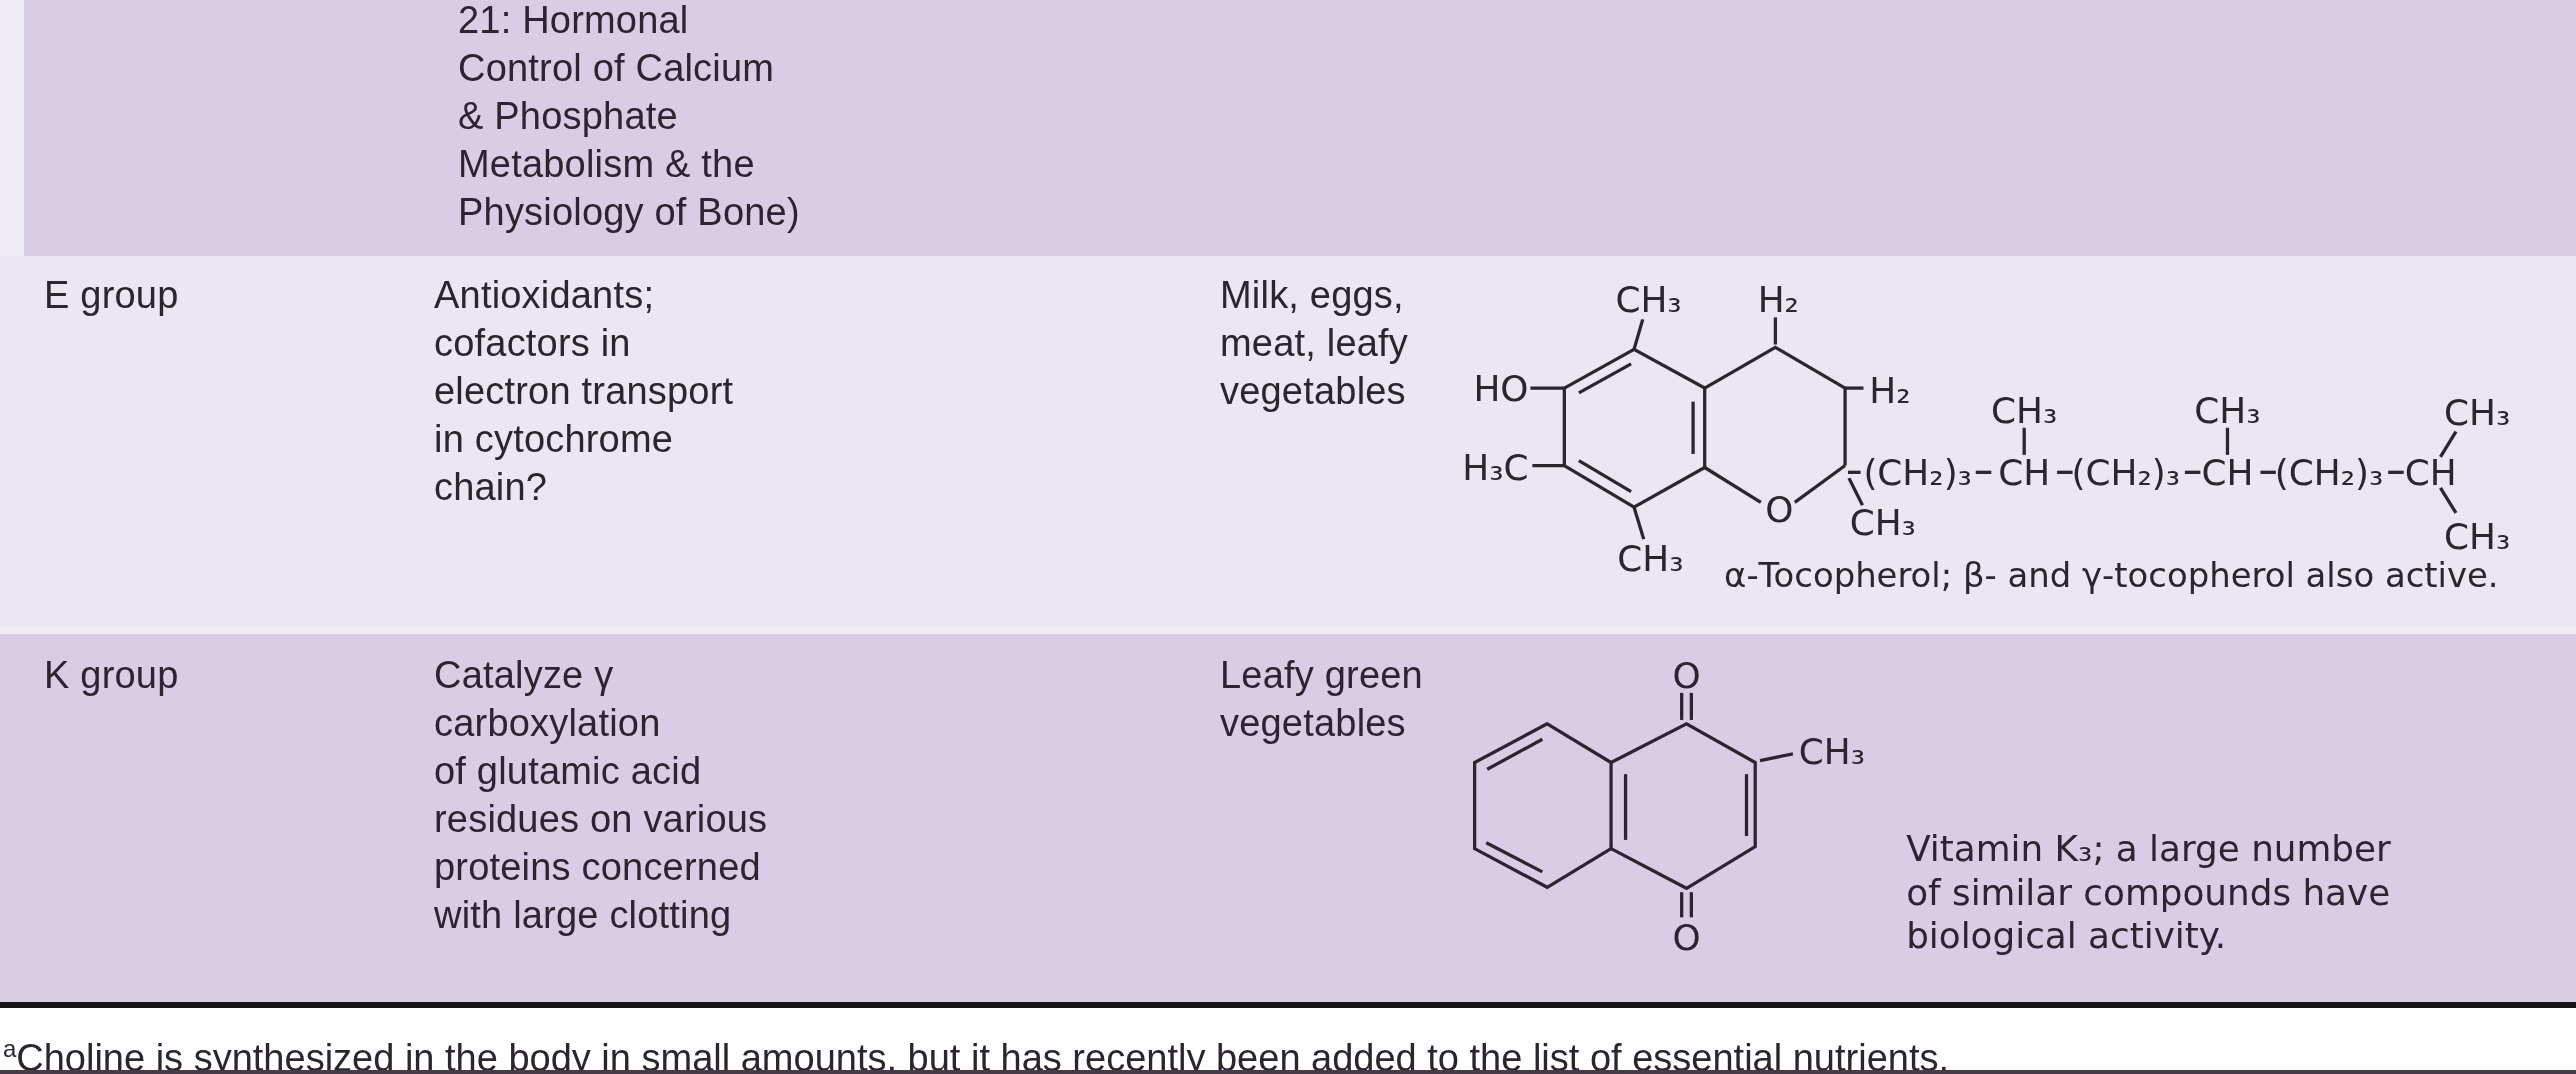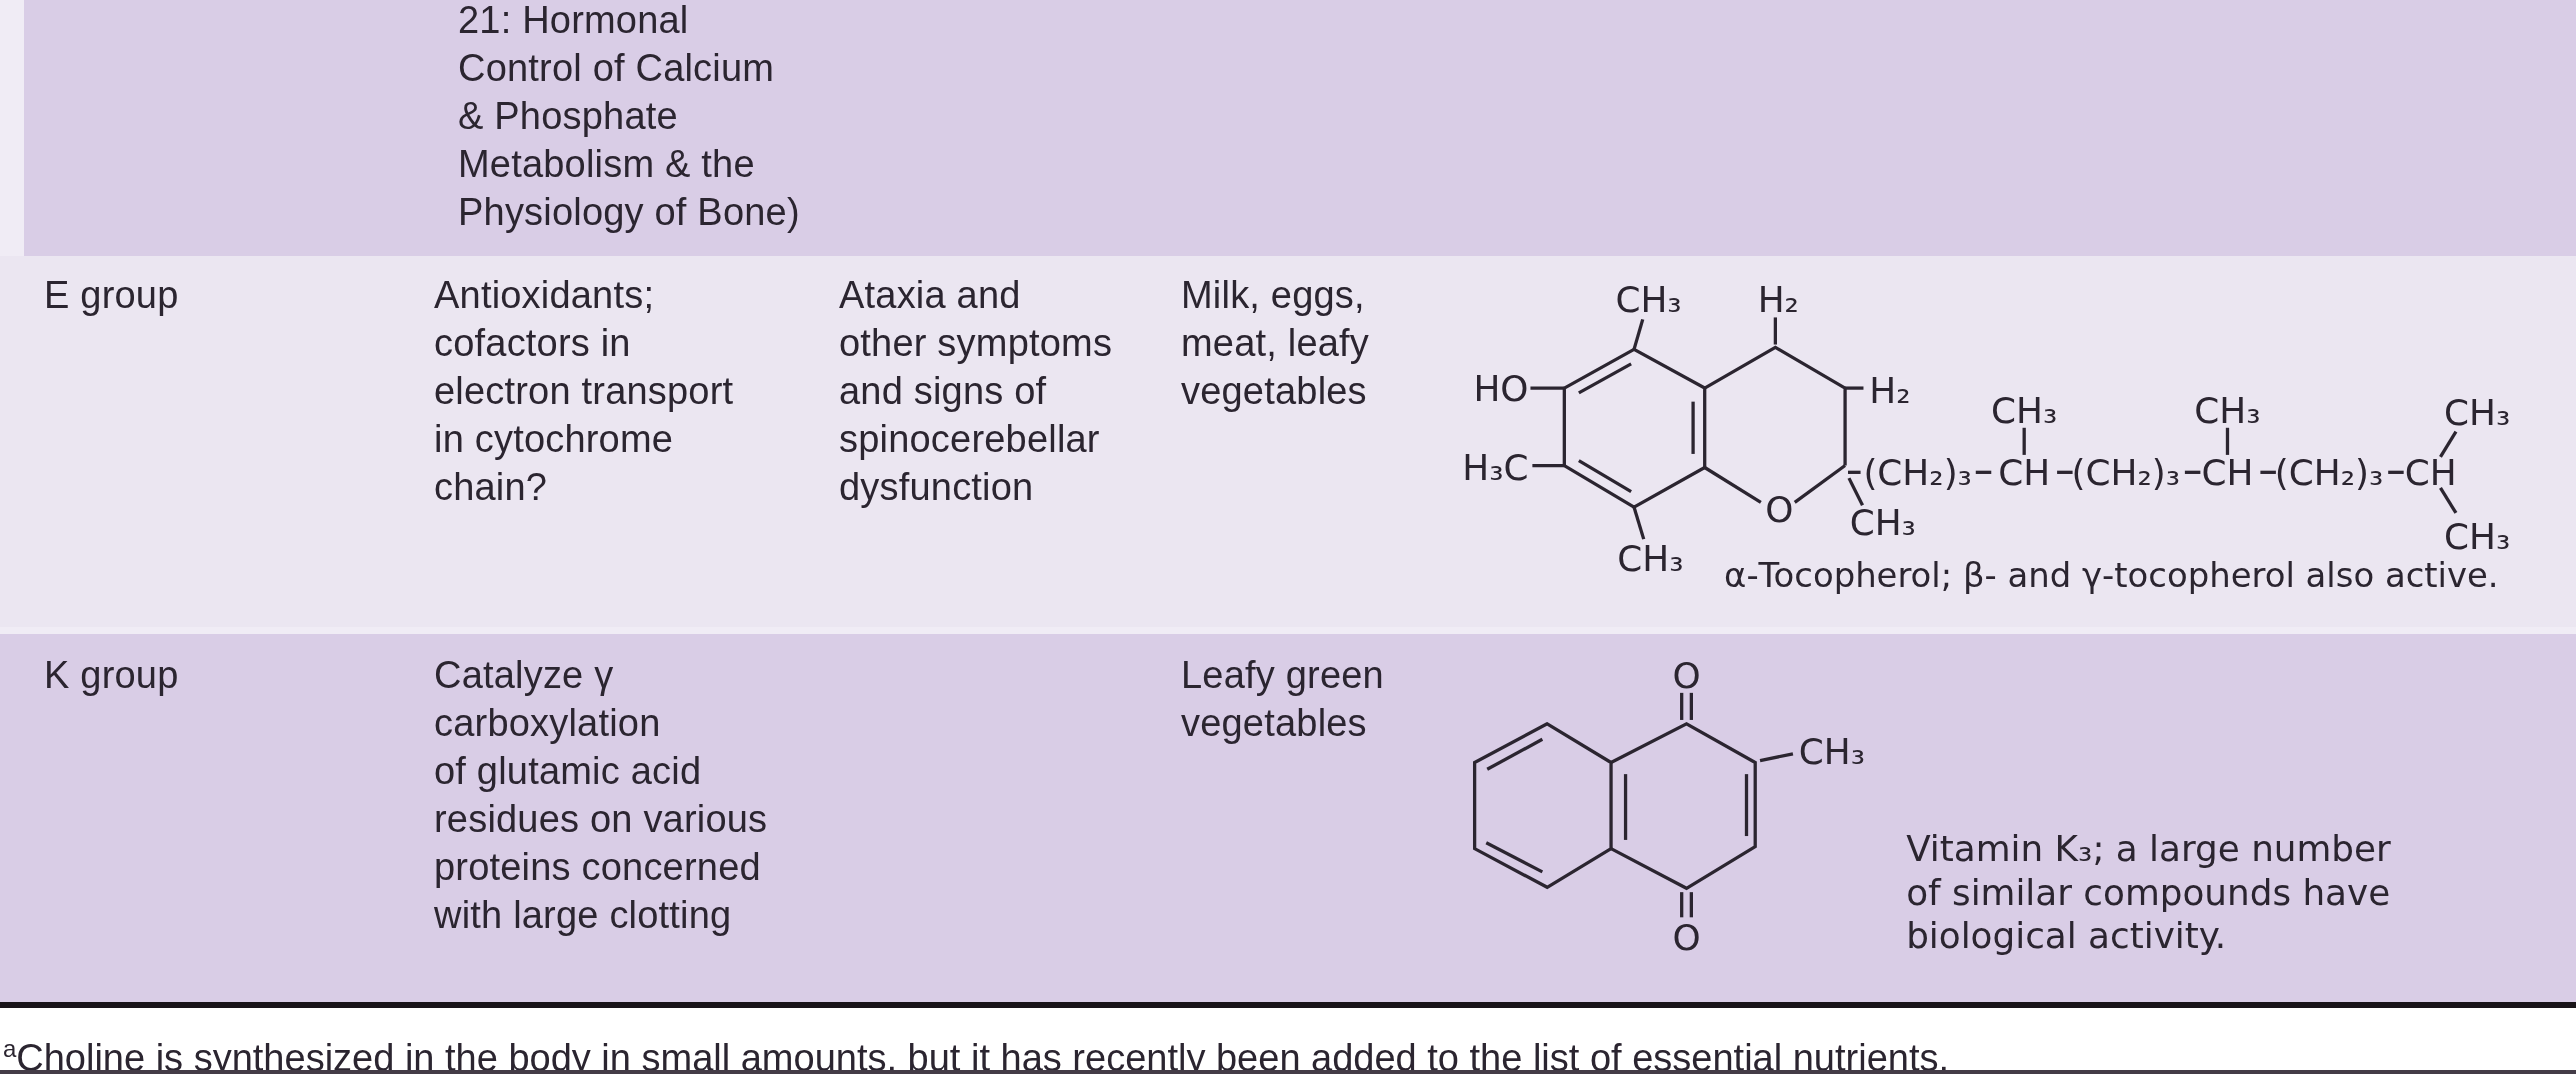--- a/index.html
+++ b/index.html
@@ -13,21 +13,21 @@
   .row-cont{top:0;height:256px;background:var(--row-dark,#d9cde6);margin-left:24px;}
   .row-e{top:256px;height:371px;background:var(--row-light,#ebe6f1);}
   .row-k{top:634px;height:418px;background:var(--row-dark,#d9cde6);}
   .cell{
     position:absolute;white-space:pre-line;
     font-size:38px;line-height:48px;letter-spacing:0.2px;
   }
   .col-name{left:44px;width:368px;}
   .col-action{left:434px;width:387px;}
   .col-def{left:839px;width:349px;}
-  .col-src{left:1181px;width:242px;}
+  .col-src{left:1220px;width:242px;}
   .row-cont .cell{top:-3.9px;}
   .row-e .cell{top:14.5px;}
   .row-k .cell{top:17.4px;}
   .structure{position:absolute;}
   .structure line,.structure polyline,.structure polygon{
     stroke:currentColor;stroke-width:3.4;fill:none;
   }
   .structure text{
     font-family:"DejaVu Sans","Liberation Sans",sans-serif;
     font-size:37px;fill:currentColor;
@@ -53,25 +53,20 @@
 Physiology of Bone)</div>
   </section>
 
   <section class="row row-e">
     <div class="cell col-name">E group</div>
     <div class="cell col-action">Antioxidants;
 cofactors in
 electron transport
 in cytochrome
 chain?</div>
-    <div class="cell col-def">Ataxia and
-other symptoms
-and signs of
-spinocerebellar
-dysfunction</div>
     <div class="cell col-src">Milk, eggs,
 meat, leafy
 vegetables</div>
 
     <svg class="structure" style="left:1453px;top:10.7px" width="1123" height="339" viewBox="0 0 1160 350">
       <g>
 
         <polygon points="187,85 115,125 115,205 187,248 260,207 260,125"></polygon>
         <line x1="184" y1="100" x2="130" y2="130"></line>
         <line x1="130" y1="200" x2="184" y2="232"></line>

